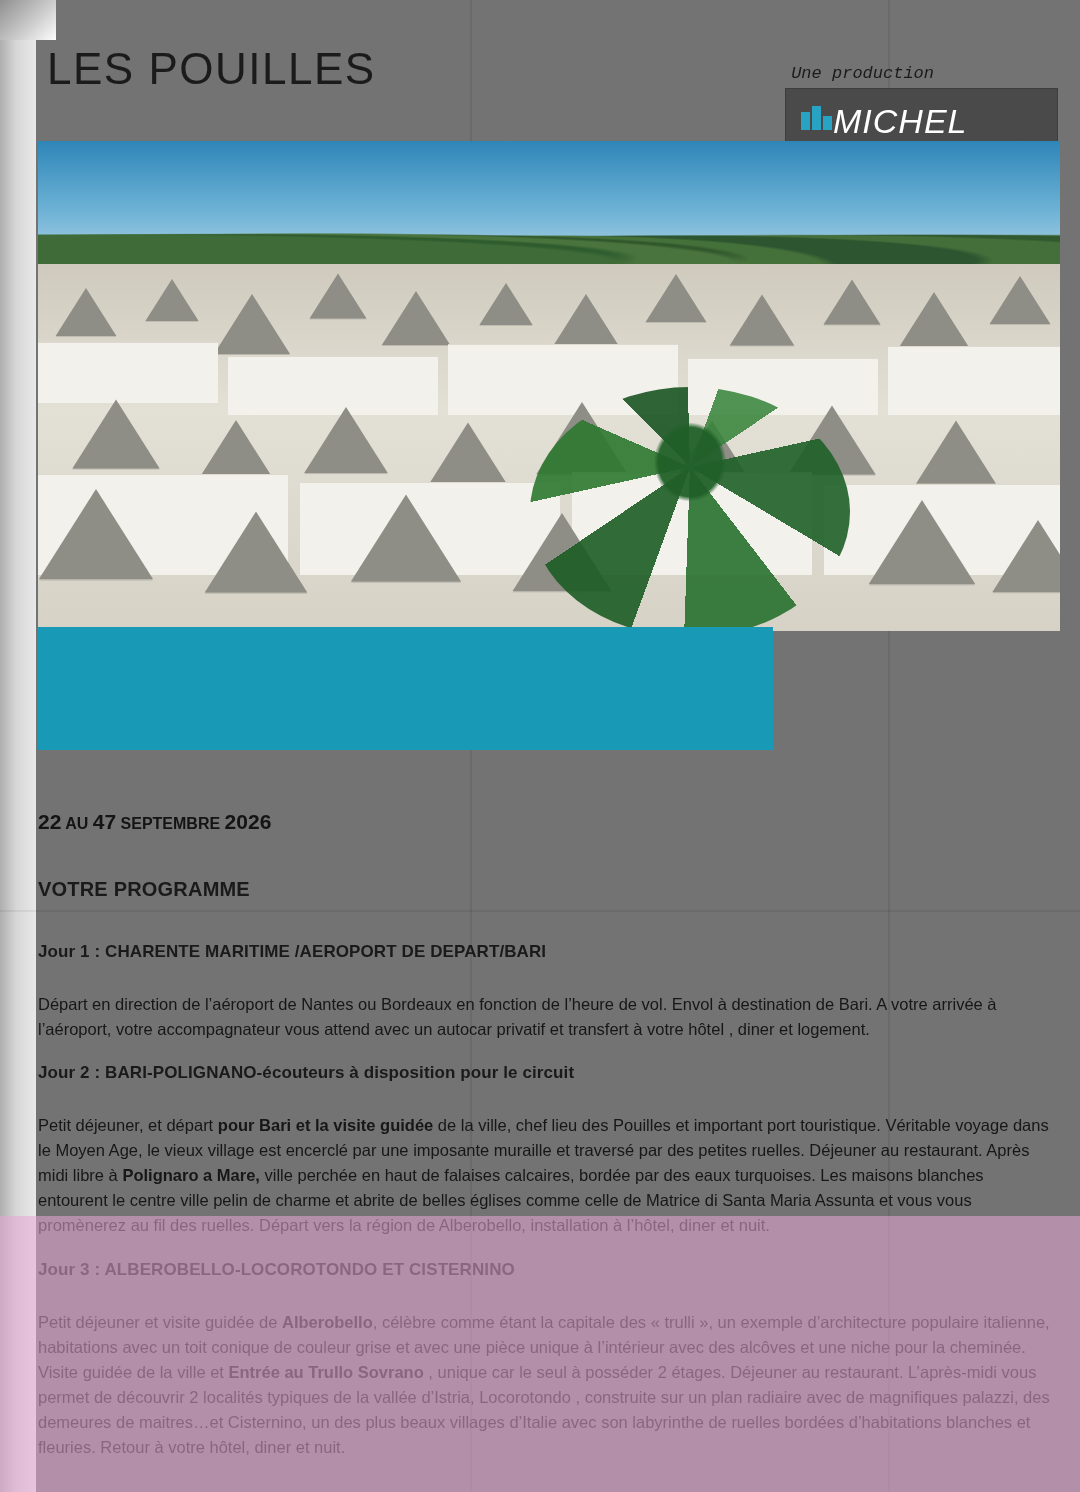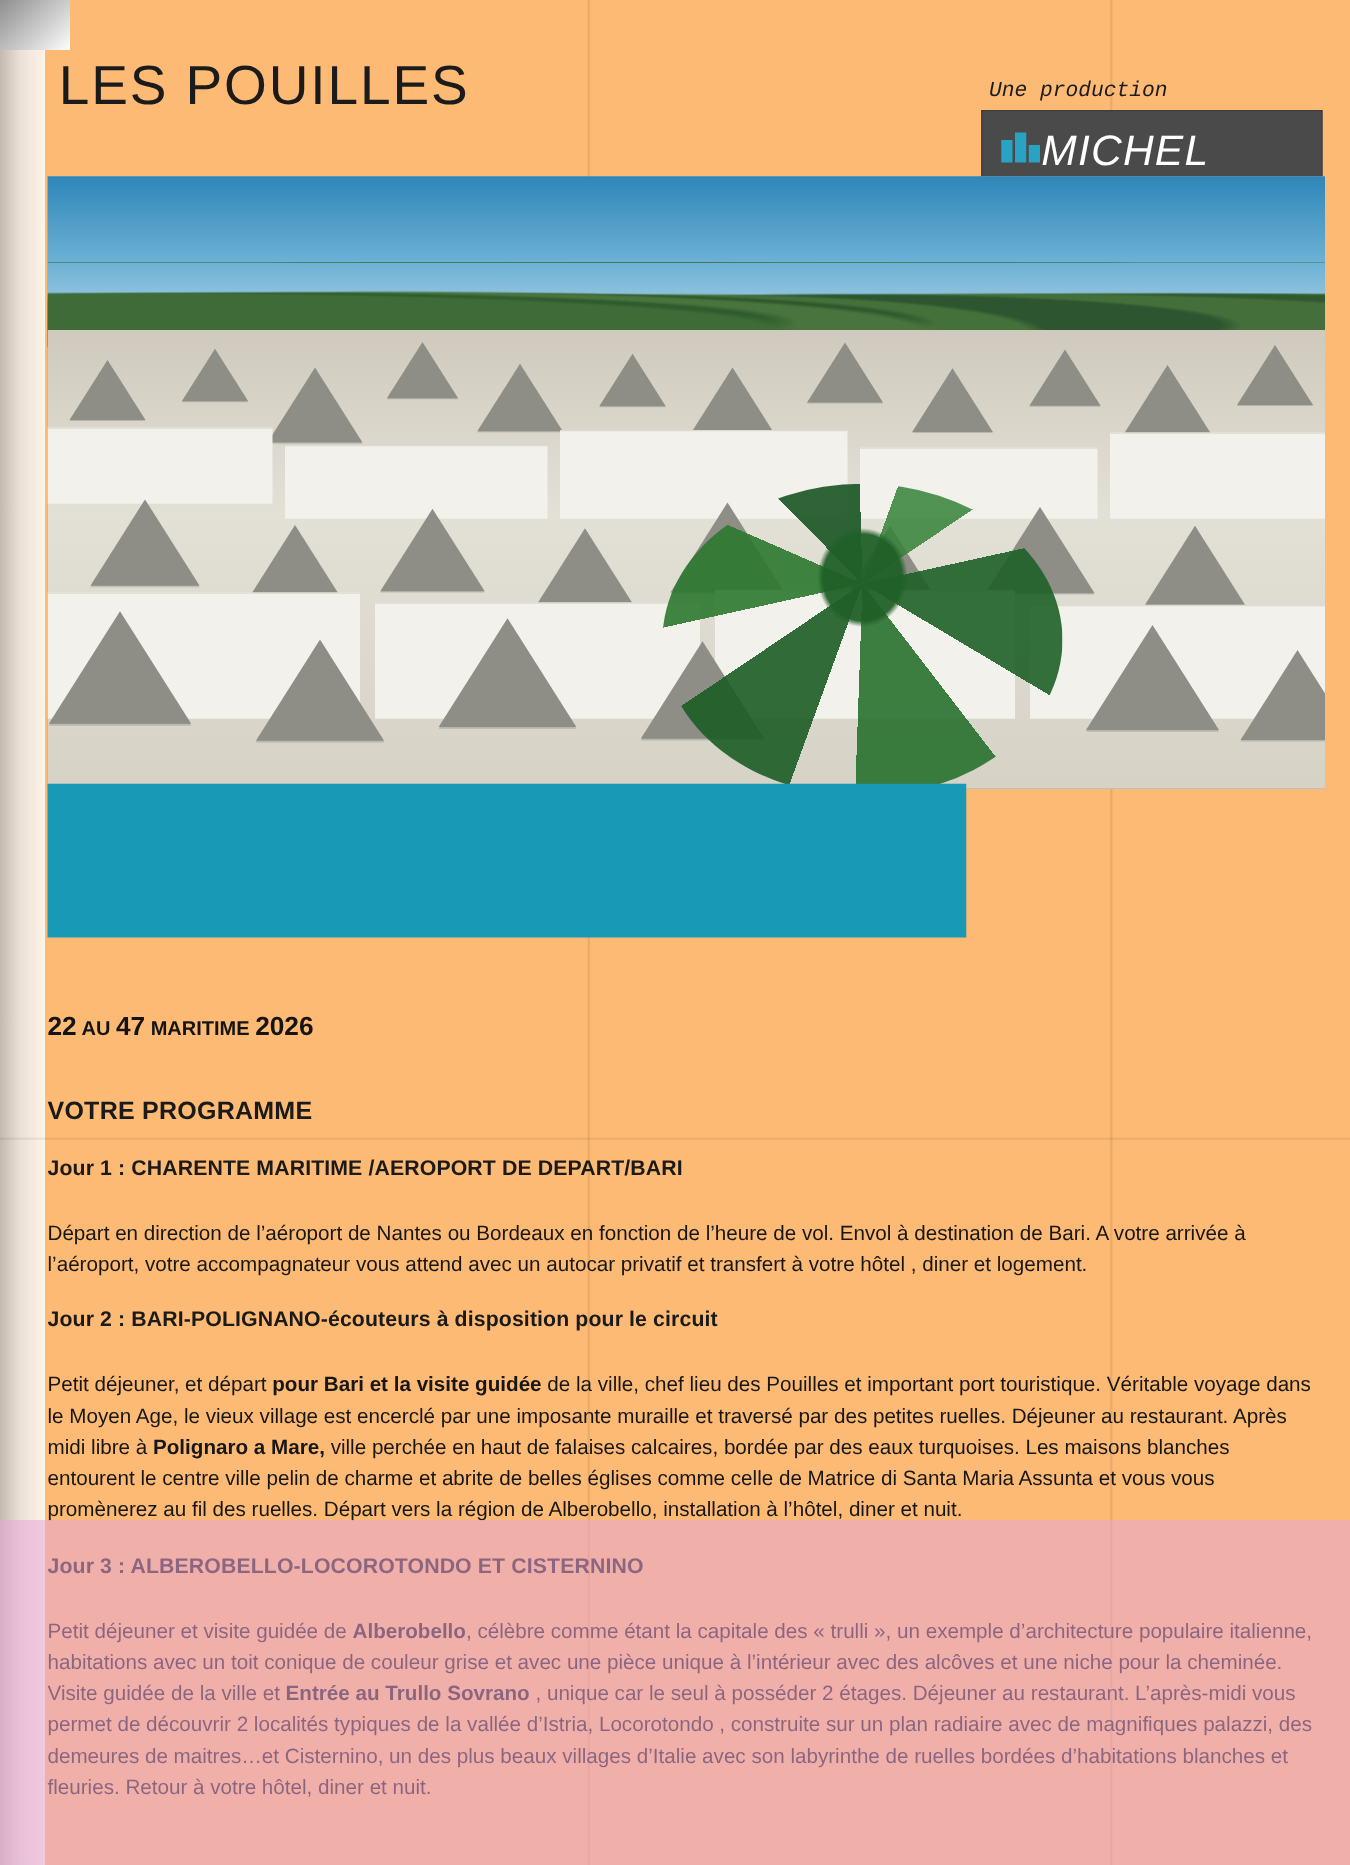--- a/index.html
+++ b/index.html
@@ -13,21 +13,21 @@
     font-family: "Liberation Sans", sans-serif;
     color: #1a1a1a;
     overflow: hidden;
     position: relative;
   }
 
   
   .page {
     position: absolute;
     inset: 0;
-    background: #fdba74;
+    background: #737373;
     overflow: hidden;
   }
   
   .scan-shade-left {
     position: absolute;
     left: 0; top: 0; width: 36px; height: 1492px;
     background: linear-gradient(to right, #b9b9b9 0%, #e8e8e8 45%, #fdfdfd 100%);
     opacity: .85;
     pointer-events: none;
   }
@@ -225,20 +225,21 @@
     left: 38px;
     top: 925px;
     width: 1012px;
   }
   .day { margin-bottom: 21px; }
   .day-head {
     font-size: 17px;
     font-weight: 700;
     margin-bottom: 2px;
     letter-spacing: .1px;
+    margin-top: 17px;
   }
   .day-body {
     font-size: 16.5px;
     line-height: 1.52;
     text-align: left;
     color: #171717;
     margin-top: 30px;
   }
   .day-body b { font-weight: 700; }
 
@@ -325,21 +326,21 @@
         <div class="cone" style="left:846px; top:248px; transform:scale(1.4)"></div>
         <div class="cone" style="left:962px; top:262px; transform:scale(1.2)"></div>
       </div>
       <div class="palm"></div>
     </div>
   </div>
 
   <div class="teal-band"></div>
 
   <div class="dates">
-    <span>22</span><span class="sm"> AU </span><span>47</span><span class="sm"> MARITIME </span><span>2026</span>
+    <span>22</span><span class="sm"> AU </span><span>47</span><span class="sm"> SEPTEMBRE </span><span>2026</span>
   </div>
 
   <div class="section-title">VOTRE PROGRAMME</div>
 
   <div class="content">
 
     <div class="day">
       <div class="day-head">Jour 1 : CHARENTE MARITIME /AEROPORT DE DEPART/BARI</div>
       <div class="day-body">Départ en direction de l’aéroport de Nantes ou Bordeaux en fonction de l’heure de vol. Envol à destination de Bari. A votre arrivée à l’aéroport, votre accompagnateur vous attend avec un autocar privatif et transfert à votre hôtel  , diner et logement.</div>
     </div>

